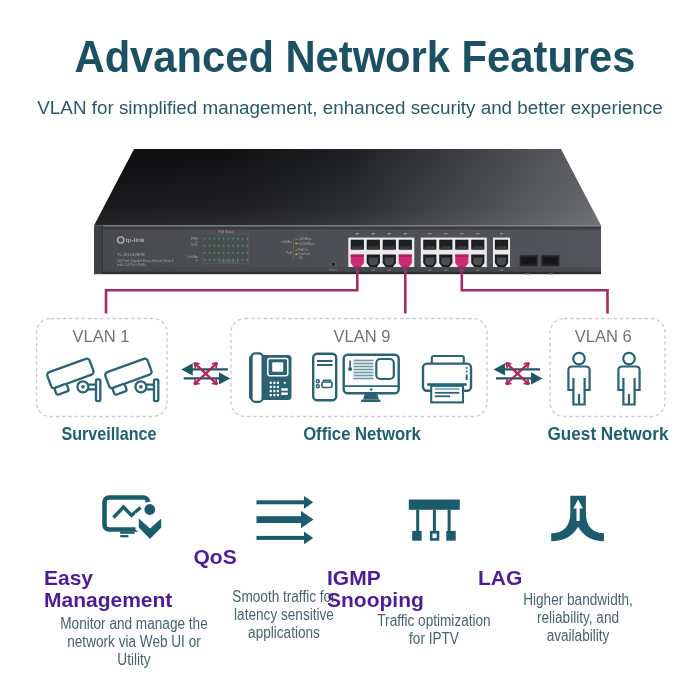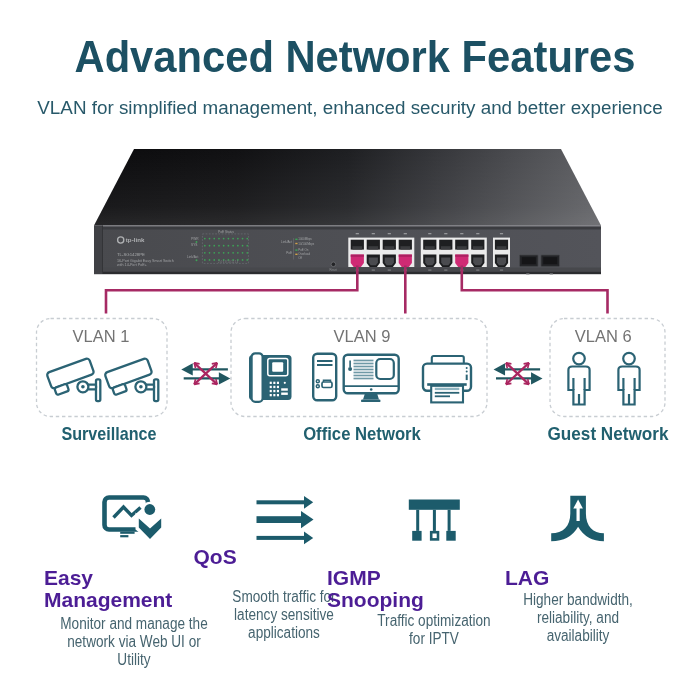--- a/index.html
+++ b/index.html
@@ -373,14 +373,14 @@
 <div class="abs boxlabel" style="left:28.5px;top:422.9px;width:160px;transform:scaleX(0.849)">Surveillance</div>
 <div class="abs boxlabel" style="left:281.7px;top:422.9px;width:160px;transform:scaleX(0.878)">Office Network</div>
 <div class="abs boxlabel" style="left:527.5px;top:422.9px;width:160px;transform:scaleX(0.902)">Guest Network</div>
 
 <div class="abs fhead" style="left:44px;top:567.1px;width:180px">Easy<br>Management</div>
 <div class="abs fbody" style="left:44px;top:615.3px;width:180px">Monitor and manage the<br>network via Web UI or<br>Utility</div>
 <div class="abs fhead" style="left:193.5px;top:546px;width:180px">QoS</div>
 <div class="abs fbody" style="left:193.5px;top:588.2px;width:180px">Smooth traffic for<br>latency sensitive<br>applications</div>
 <div class="abs fhead" style="left:327px;top:567.1px;width:180px">IGMP<br>Snooping</div>
 <div class="abs fbody" style="left:344.4px;top:611.7px;width:180px">Traffic optimization<br>for IPTV</div>
-<div class="abs fhead" style="left:505px;top:567.1px;width:180px">LAG</div>
+<div class="abs fhead" style="left:478px;top:567.1px;width:180px">LAG</div>
 <div class="abs fbody" style="left:487.5px;top:591.4px;width:180px">Higher bandwidth,<br>reliability, and<br>availability</div>
 
 </body></html>

